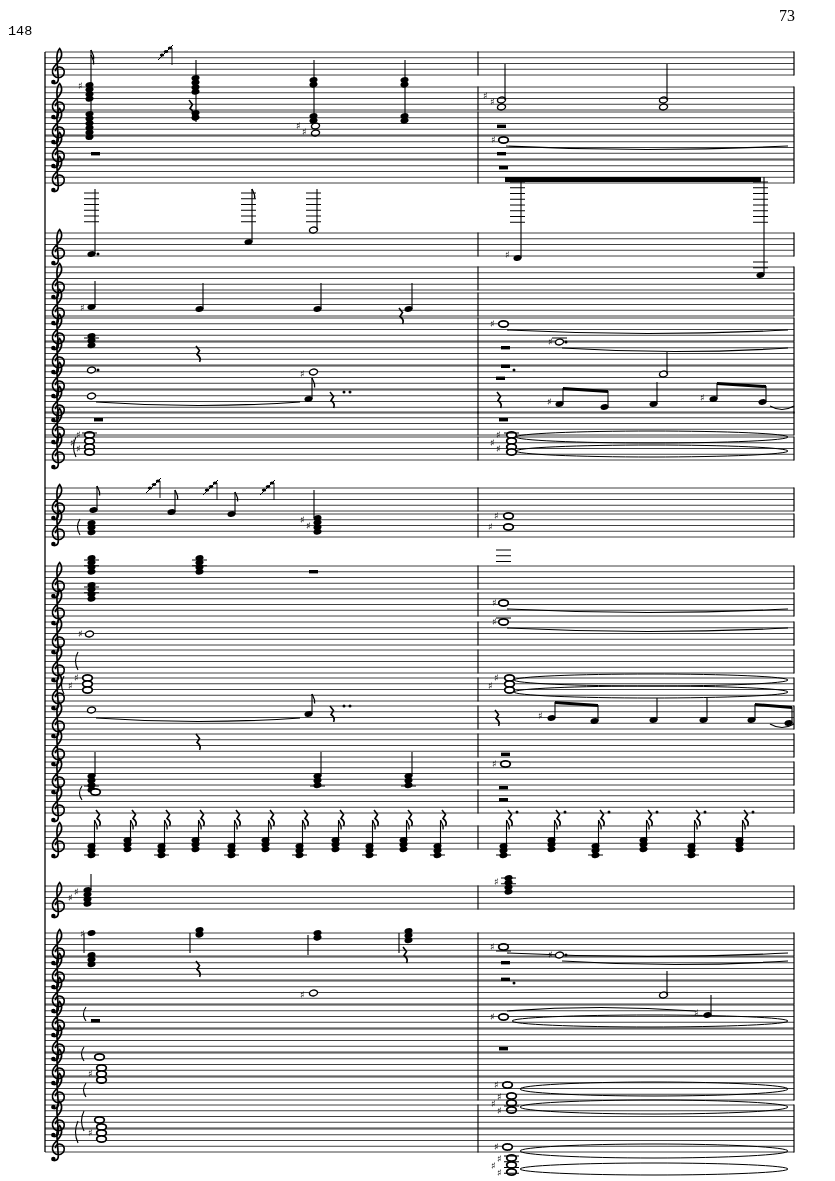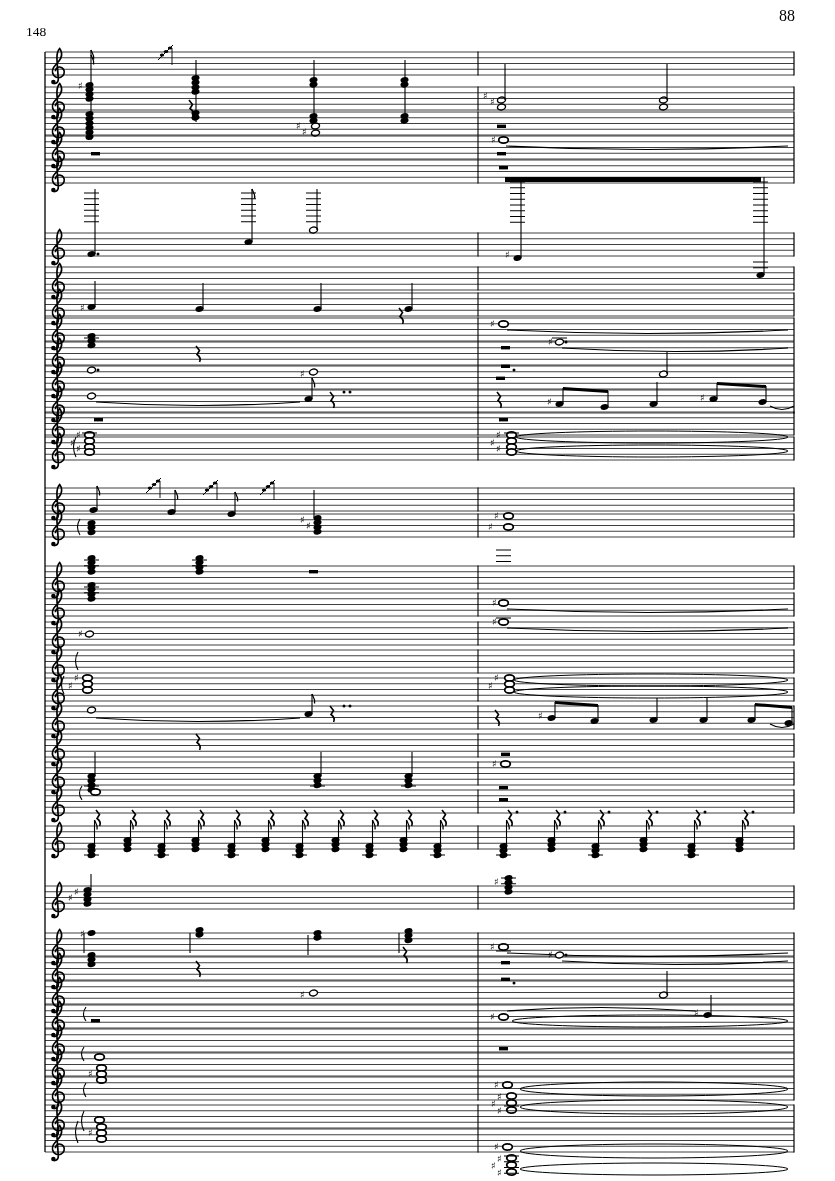--- a/index.html
+++ b/index.html
@@ -10,30 +10,30 @@
     background:#ffffff;
     font-family:"Liberation Serif", serif;
     color:#000;
     overflow:hidden;
   }
   .page-number{
     position:absolute;top:6px;right:40px;
     font-size:16px;line-height:1.2;
   }
   .measure-number{
-    position:absolute;top:24px;left:26px;
-    font-size:13.5px;line-height:1.2;
+    position:absolute;top:24px;left:8px;
+    font-size:13.5px;line-height:1.2;font-family:Liberation Mono, monospace;
   }
   svg.score{position:absolute;left:0;top:0;}
 </style>
 </head>
 <body>
 
 <div class="sheet">
-  <div class="page-number">88</div>
+  <div class="page-number">73</div>
   <div class="measure-number">148</div>
   <svg class="score" width="835" height="1181" viewBox="0 0 835 1181">
       <line x1="45" y1="52" x2="45" y2="1152" stroke="#000" stroke-width="1.3"></line>
       <g></g>
       <line x1="45" y1="52" x2="794" y2="52" stroke="#000" stroke-width="0.75"></line>
       <line x1="45" y1="57.75" x2="794" y2="57.75" stroke="#000" stroke-width="0.75"></line>
       <line x1="45" y1="63.5" x2="794" y2="63.5" stroke="#000" stroke-width="0.75"></line>
       <line x1="45" y1="69.25" x2="794" y2="69.25" stroke="#000" stroke-width="0.75"></line>
       <line x1="45" y1="75" x2="794" y2="75" stroke="#000" stroke-width="0.75"></line>
       <line x1="478" y1="51.5" x2="478" y2="75.5" stroke="#000" stroke-width="1.1"></line>

